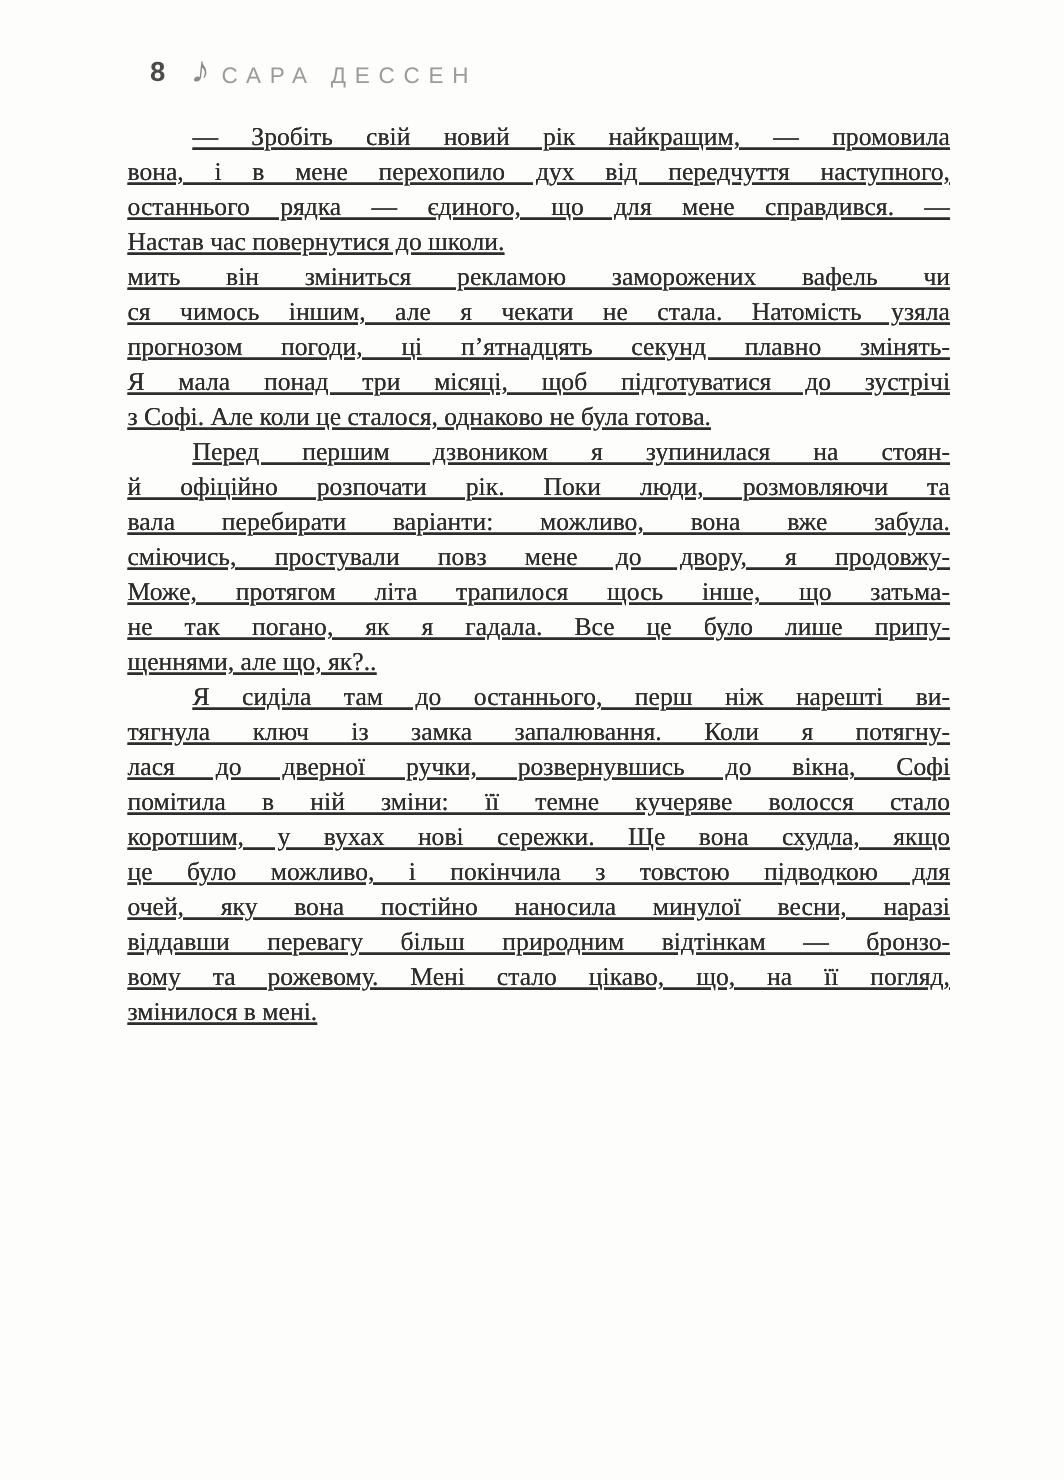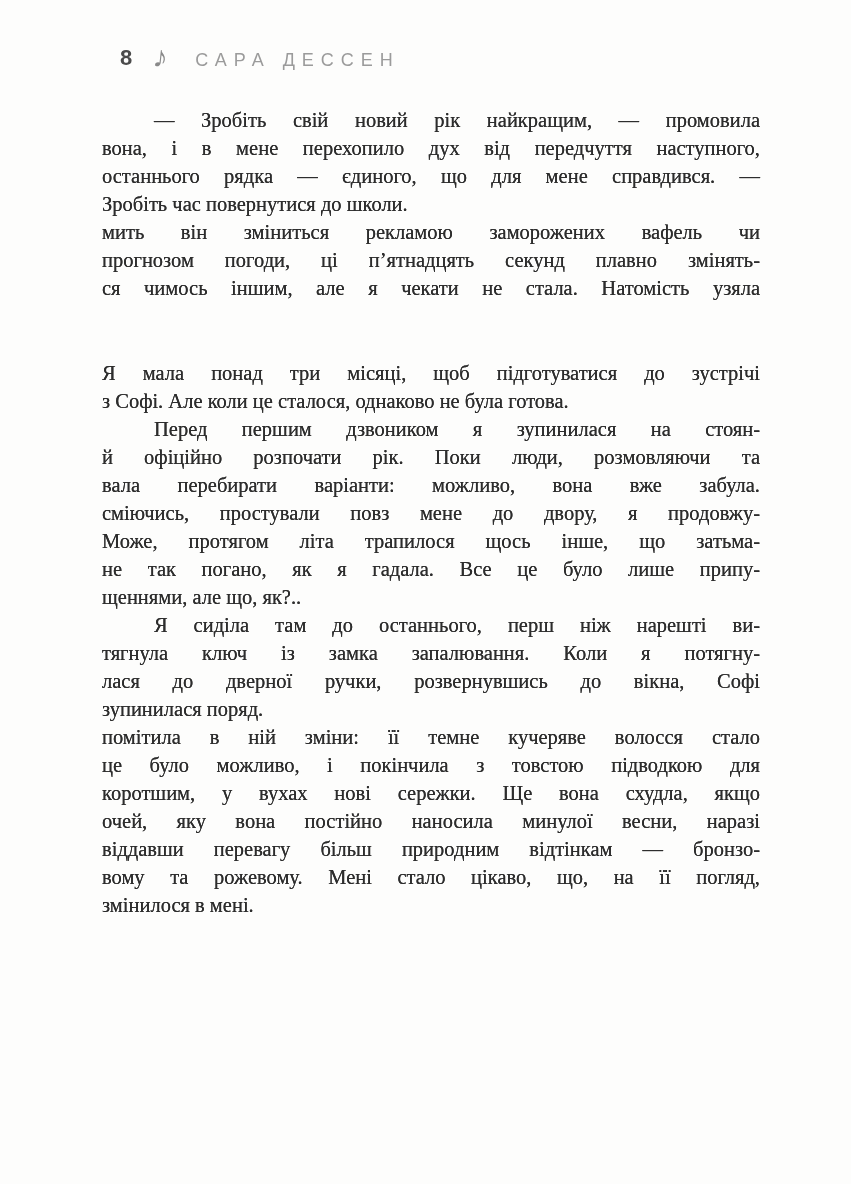--- a/index.html
+++ b/index.html
@@ -37,35 +37,36 @@
     color: var(--note-icon, #8a8a8a);
     margin-left: 21px;
     line-height: 0.8;
     transform: rotate(6deg);
   }
   .author {
     font-family: "Liberation Sans", sans-serif;
     font-size: 18px;
     letter-spacing: 7px;
     color: var(--header-text, #9b9b9b);
-    margin-left: 27px;
+    margin-left: 9px;
     line-height: 1;
   }
   .page-text {
     position: absolute;
     left: 102px;
-    top: 106px;
+    top: 96px;
     width: 658px;
     font-size: 20.5px;
     line-height: 28px;
     color: var(--text, #2d2d2d);
     text-shadow: 0 0 0.4px currentColor; 
+    text-decoration: underline;
   }
   .paragraph { margin: 0; }
-  .paragraph.section-break { margin-top: 57px; }
+  .paragraph.section-break { }
   .line {
     text-align: justify;
     text-align-last: justify;
   }
   .line.indent { padding-left: 52px; }
   .line.last { text-align-last: left; }
   i { font-style: italic; }
 </style>
 </head>
 <body>
@@ -76,50 +77,49 @@
     <span class="pagenum">8</span>
     <span class="note">♪</span>
     <span class="author">САРА ДЕССЕН</span>
   </div>
 
   <div class="page-text">
       <div class="paragraph">
         <div class="line indent">— Зробіть свій новий рік найкращим, — промовила</div>
         <div class="line">вона, і в мене перехопило дух від передчуття наступного,</div>
         <div class="line">останнього рядка — єдиного, що для мене справдився. —</div>
-        <div class="line last">Зробіть час повернутися до школи.</div>
+        <div class="line last">Настав час повернутися до школи.</div>
       </div>
       <div class="paragraph">
         <div class="line">мить він зміниться рекламою заморожених вафель чи</div>
+        <div class="line">ся чимось іншим, але я чекати не стала. Натомість узяла</div>
         <div class="line">прогнозом погоди, ці п’ятнадцять секунд плавно змінять-</div>
-        <div class="line">ся чимось іншим, але я чекати не стала. Натомість узяла</div>
       </div>
       <div class="paragraph section-break">
         <div class="line">Я мала понад три місяці, щоб підготуватися до зустрічі</div>
         <div class="line last">з Софі. Але коли це сталося, однаково не була готова.</div>
       </div>
       <div class="paragraph">
         <div class="line indent">Перед першим дзвоником я зупинилася на стоян-</div>
         <div class="line">й офіційно розпочати рік. Поки люди, розмовляючи та</div>
         <div class="line">вала перебирати варіанти: можливо, вона вже забула.</div>
         <div class="line">сміючись, простували повз мене до двору, я продовжу-</div>
         <div class="line">Може, протягом літа трапилося щось інше, що затьма-</div>
         <div class="line">не так погано, як я гадала. Все це було лише припу-</div>
         <div class="line last">щеннями, але що, як?..</div>
       </div>
       <div class="paragraph">
         <div class="line indent">Я сиділа там до останнього, перш ніж нарешті ви-</div>
         <div class="line">тягнула ключ із замка запалювання. Коли я потягну-</div>
         <div class="line">лася до дверної ручки, розвернувшись до вікна, Софі</div>
-        <div class="line last">зупинилася поряд.</div>
       </div>
       <div class="paragraph">
         <div class="line">помітила в ній зміни: її темне кучеряве волосся стало</div>
+        <div class="line">коротшим, у вухах нові сережки. Ще вона схудла, якщо</div>
         <div class="line">це було можливо, і покінчила з товстою підводкою для</div>
-        <div class="line">коротшим, у вухах нові сережки. Ще вона схудла, якщо</div>
         <div class="line">очей, яку вона постійно наносила минулої весни, наразі</div>
         <div class="line">віддавши перевагу більш природним відтінкам — бронзо-</div>
         <div class="line">вому та рожевому. Мені стало цікаво, що, на її погляд,</div>
         <div class="line last">змінилося в мені.</div>
       </div>
     </div>
 
 </div>
 
 </body></html>

